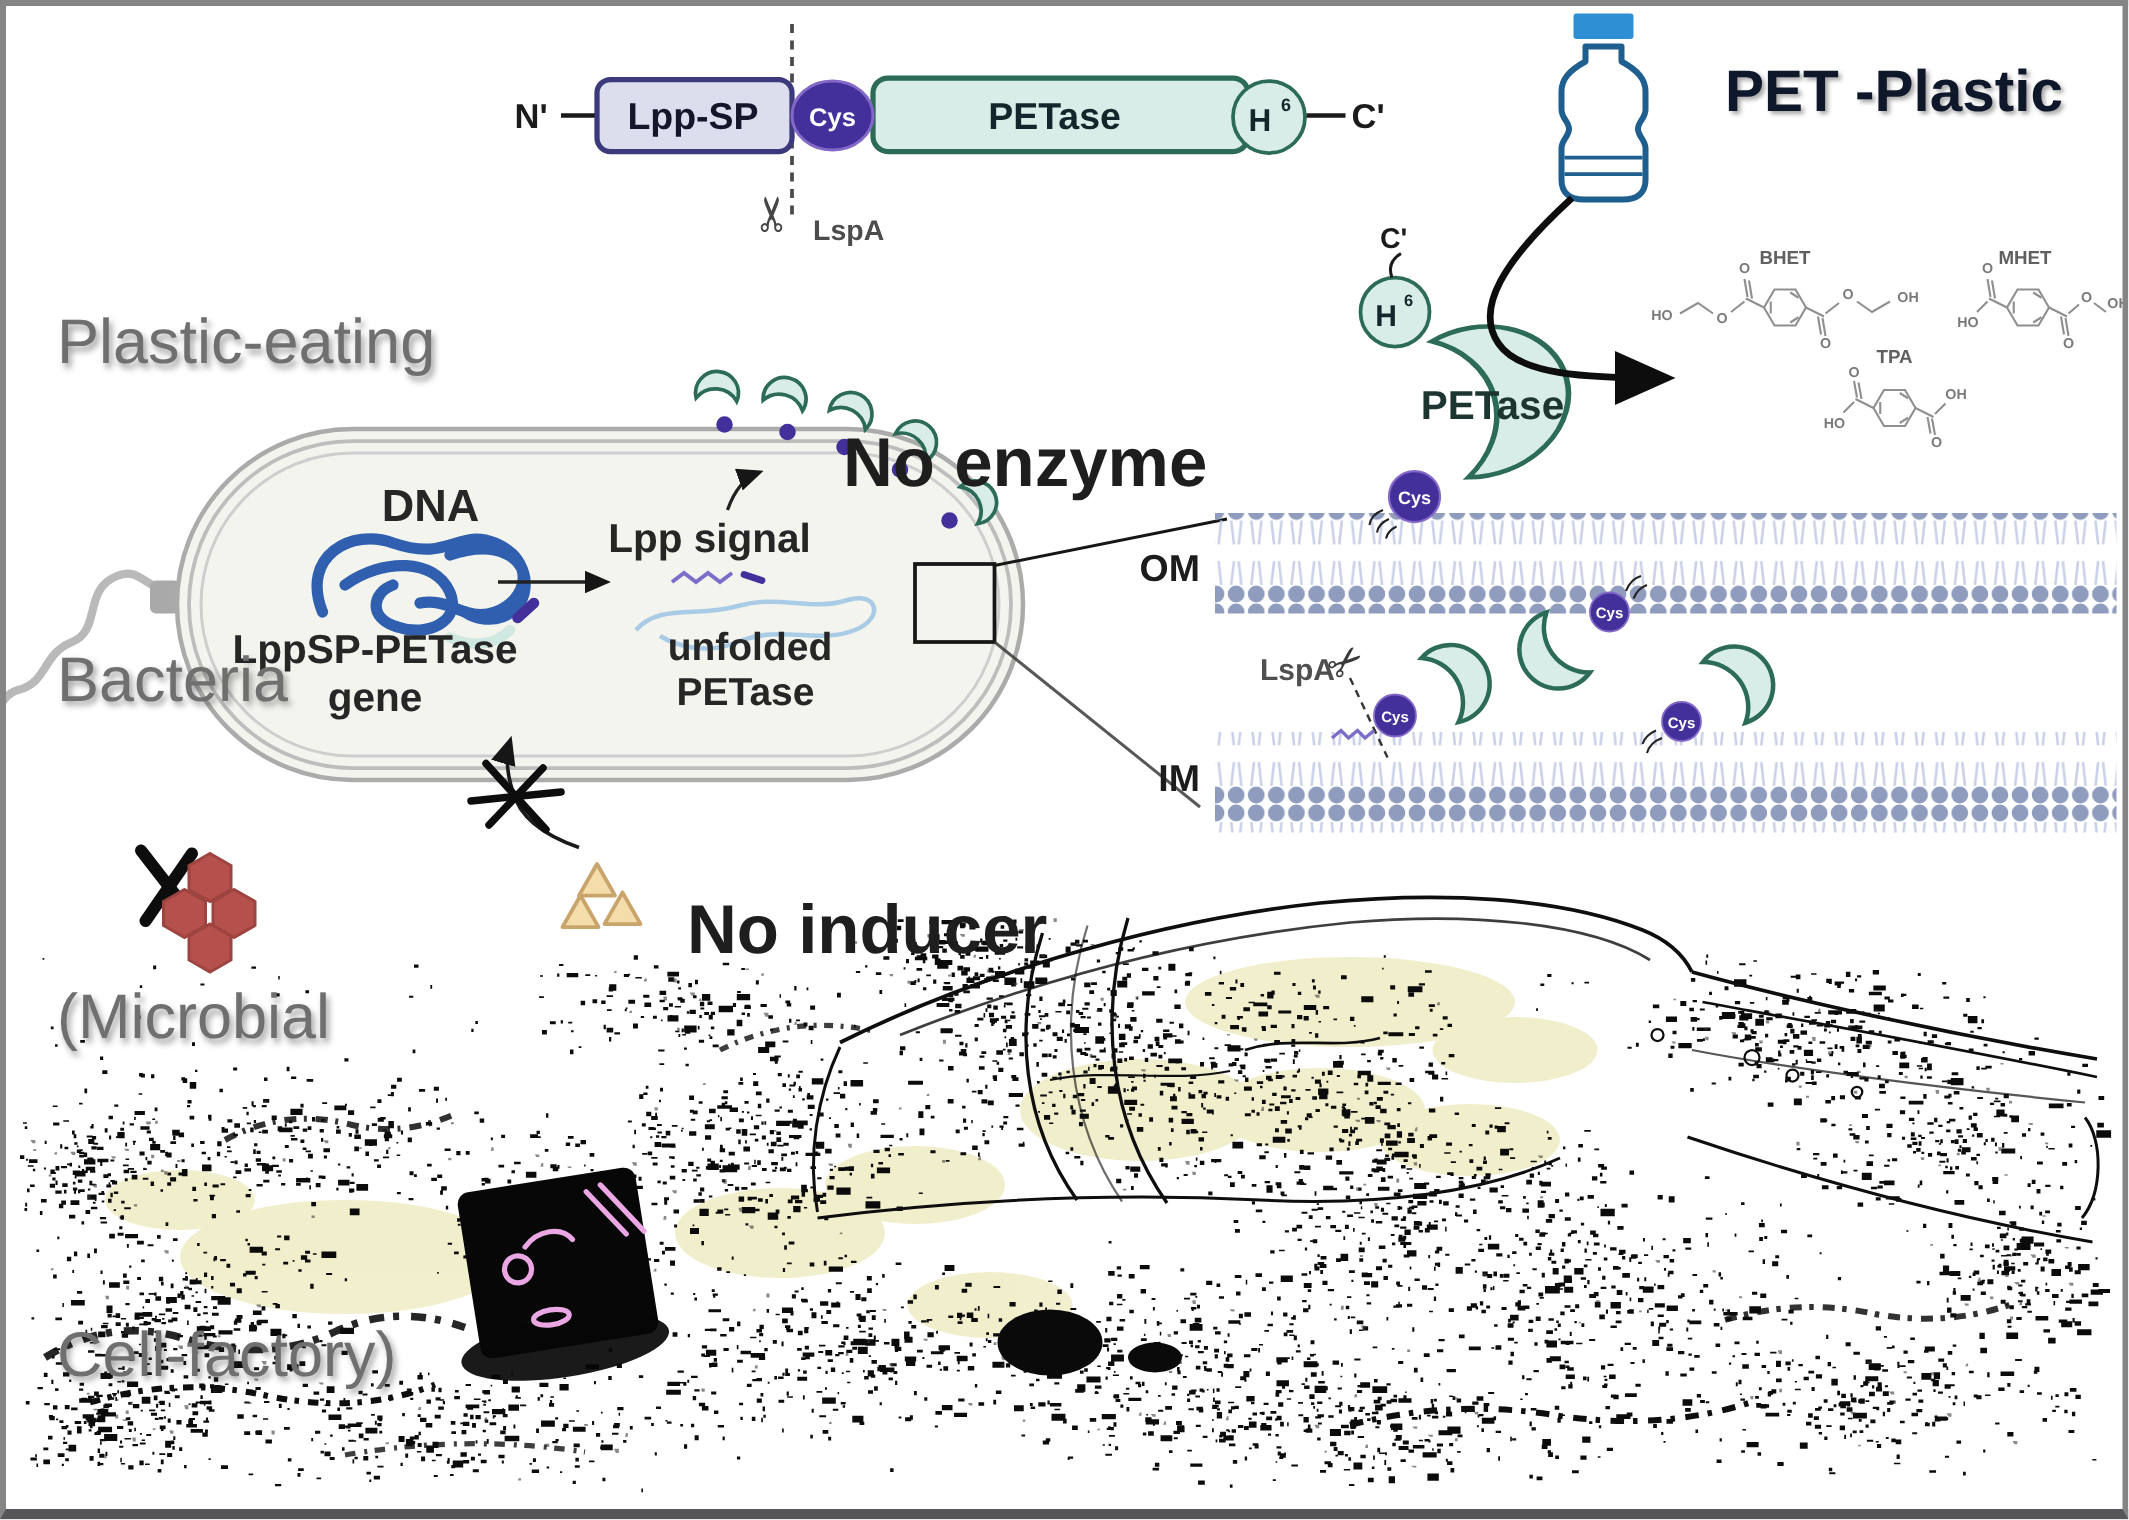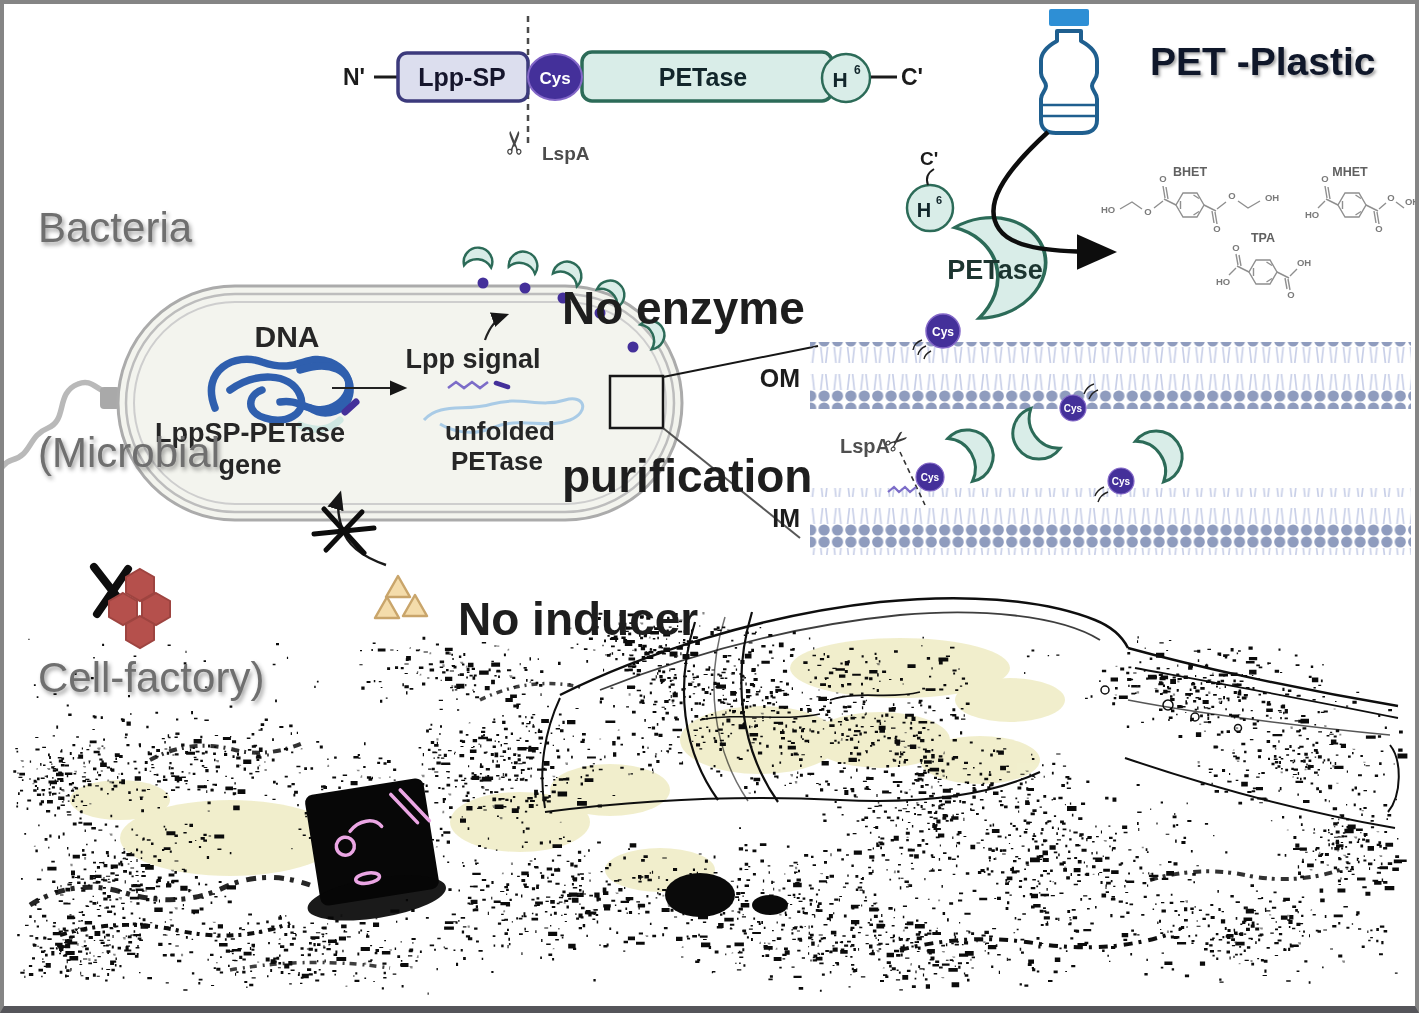--- a/index.html
+++ b/index.html
@@ -19,27 +19,27 @@
                text-shadow:2px 2px 3px rgba(80,80,80,.5);}
   text{font-family:"Liberation Sans",sans-serif;}
 </style>
 </head>
 <body>
 
 <div class="stage">
   <div class="frame"></div>
 
   <div class="lbl title">
+    <div>Plastic-eating</div>
     <div>Bacteria</div>
     <div>(Microbial</div>
     <div>Cell-factory)</div>
   </div>
   <div class="lbl big-callout no-enzyme">
     <div>No enzyme</div>
-    <div>purification</div>
   </div>
   <div class="lbl big-callout no-inducer">No inducer</div>
   <div class="lbl pet-plastic">PET -Plastic</div>
 
   <svg id="art" width="1419" height="1013" viewBox="0 0 1419 1013">
     <defs>
       <marker id="ah" markerWidth="9" markerHeight="8" refX="6.5" refY="3.5" orient="auto">
         <path d="M0,0 L8,3.5 L0,7 Z" fill="#161616"></path>
       </marker>
       <marker id="ahBig" markerWidth="10" markerHeight="9" refX="7" refY="4" orient="auto">

